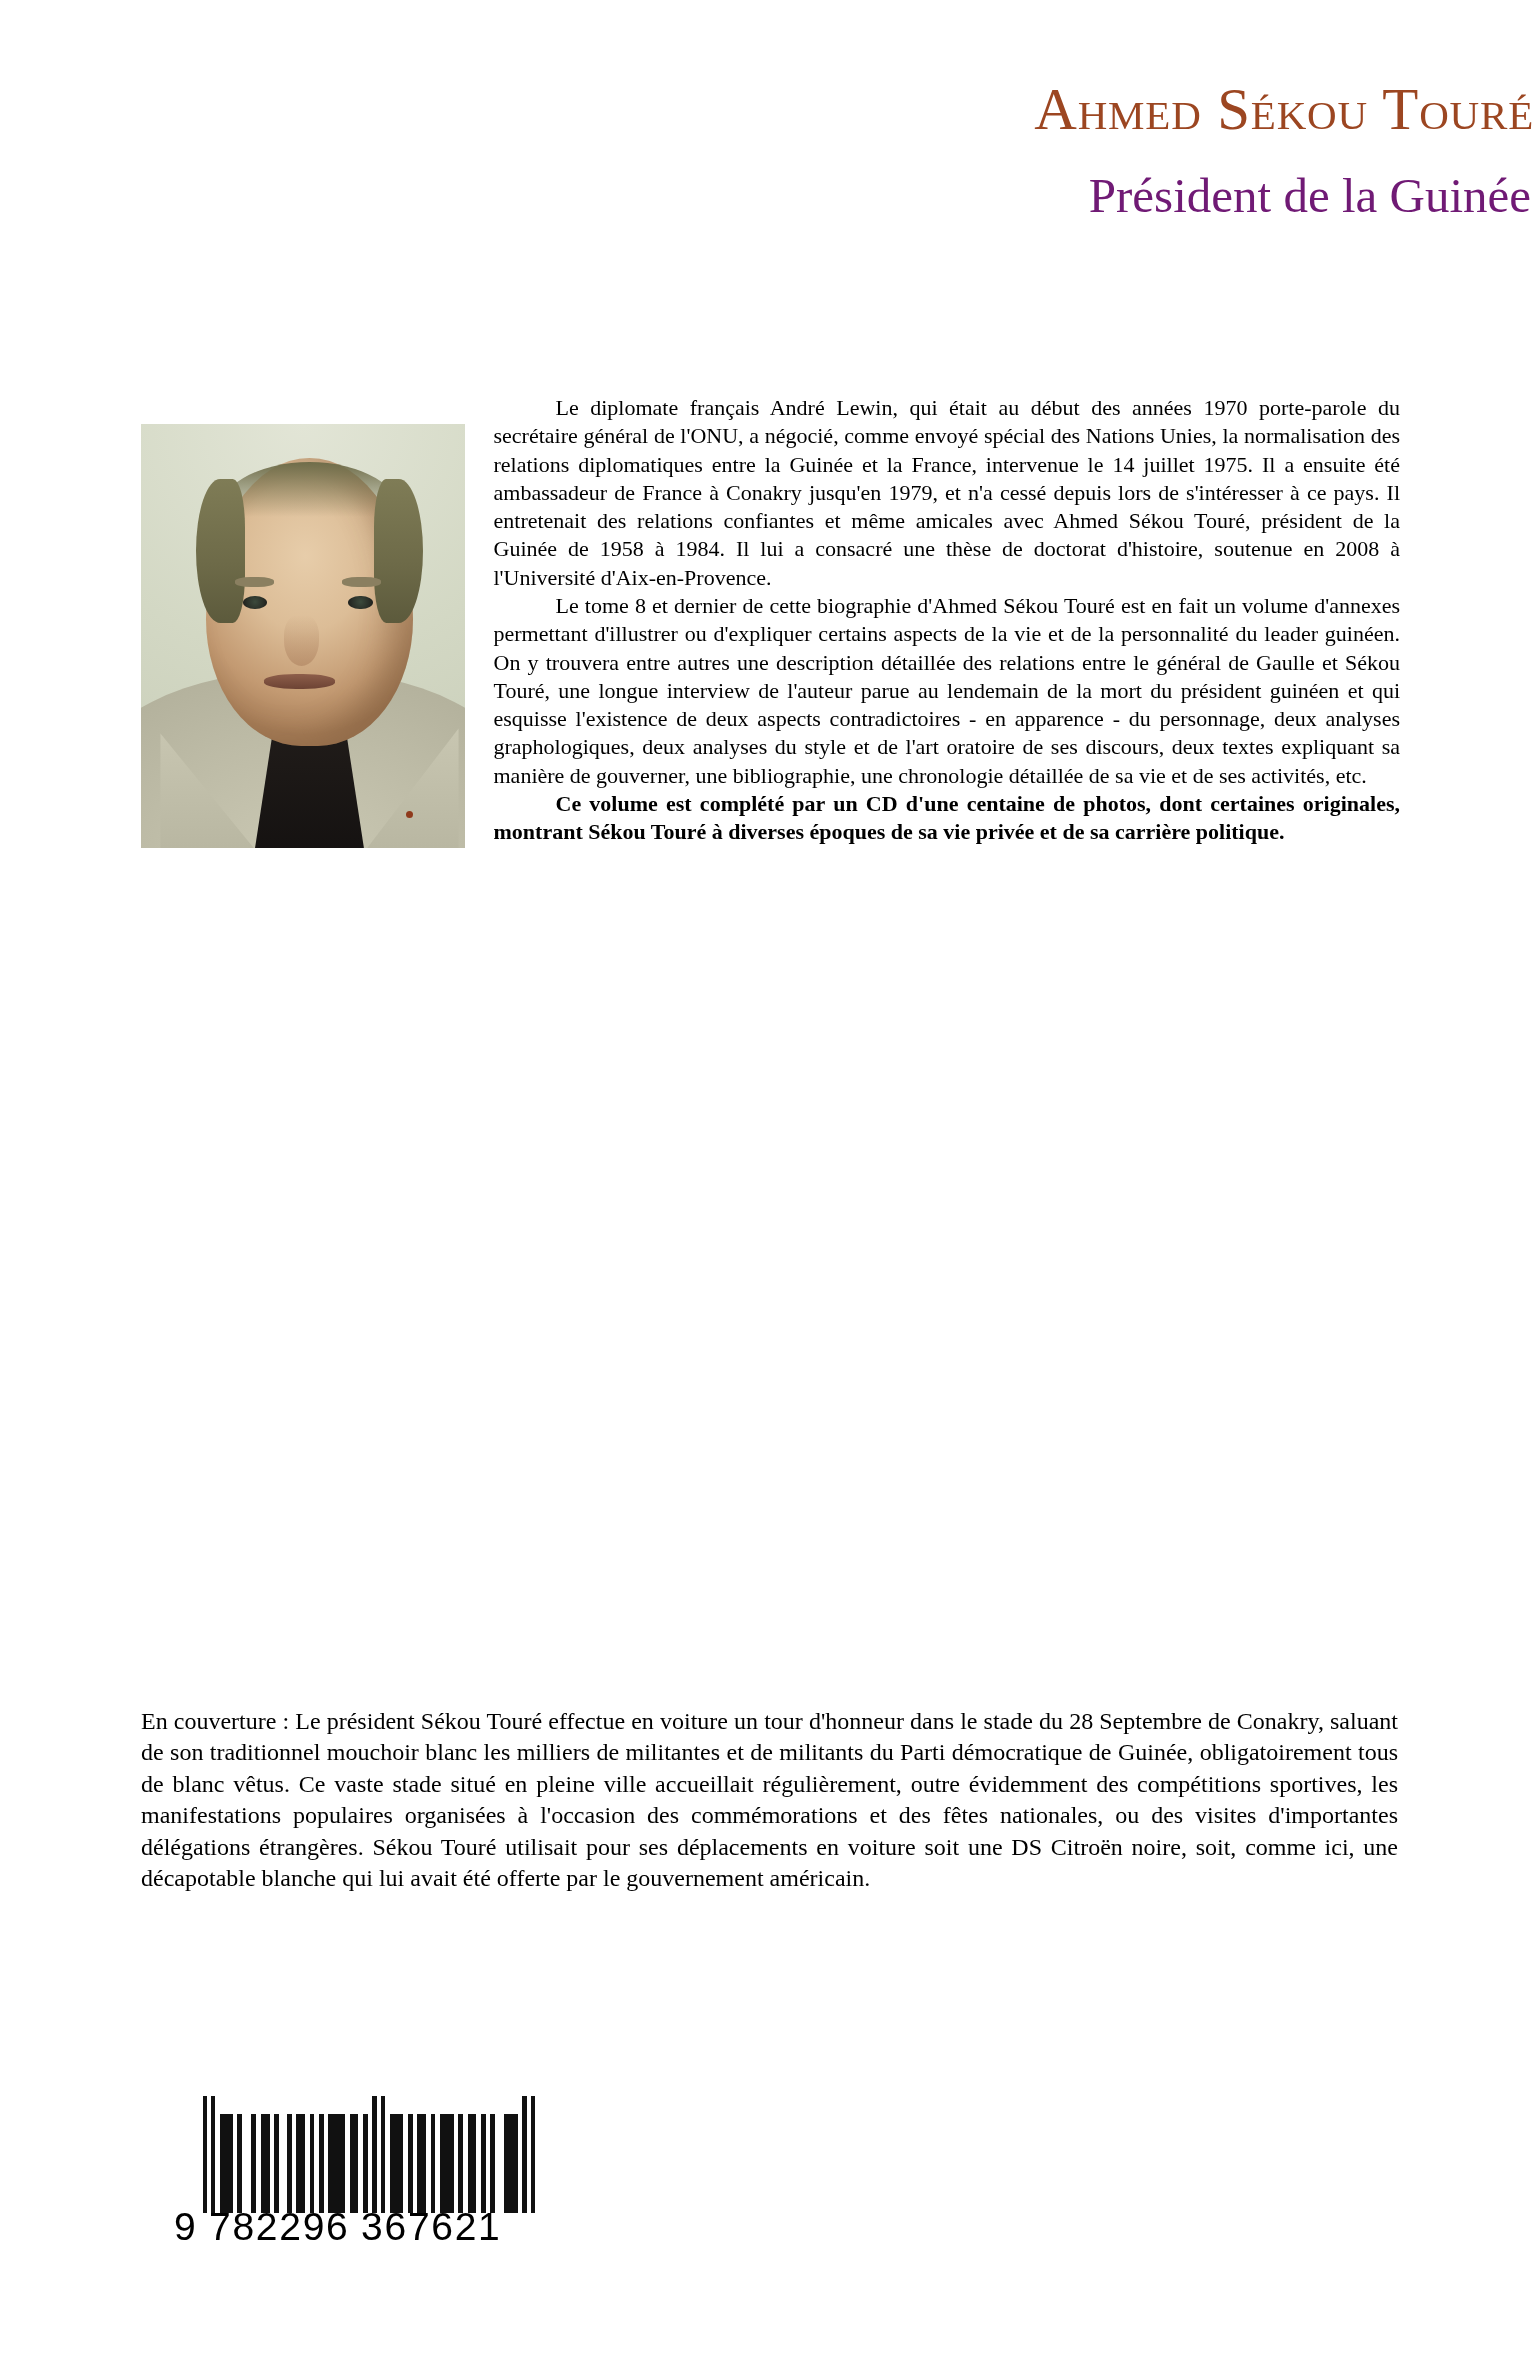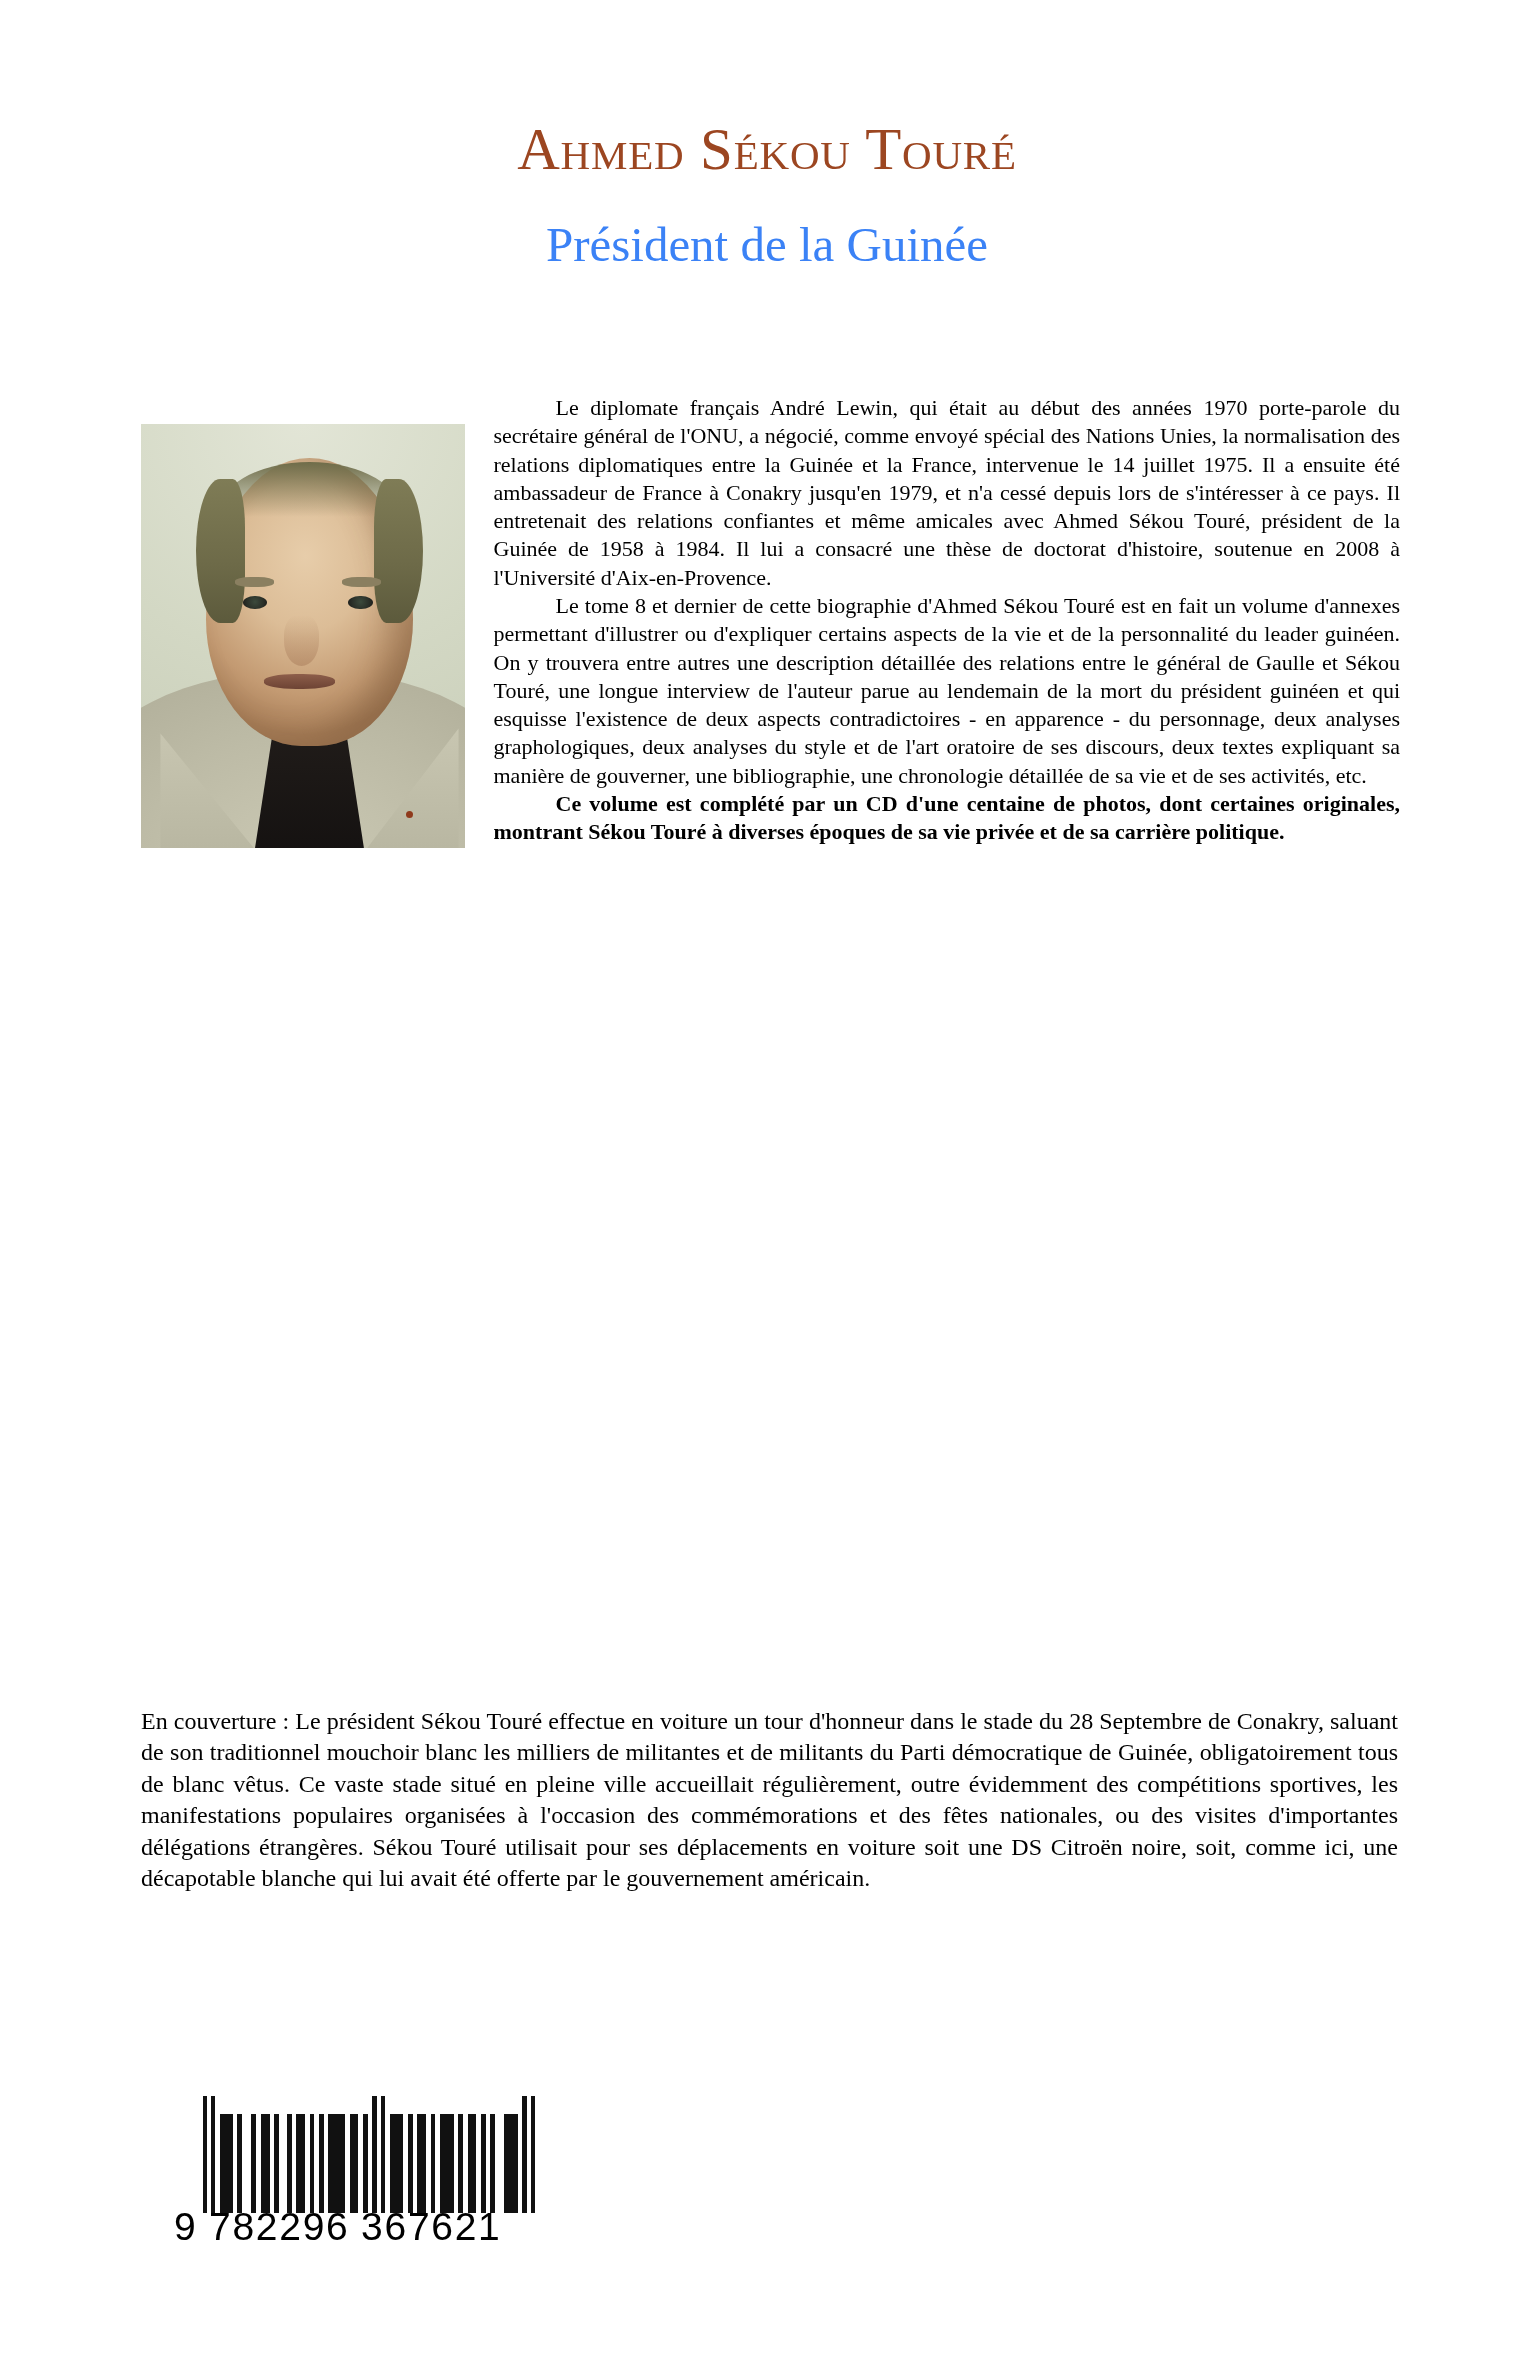--- a/index.html
+++ b/index.html
@@ -16,46 +16,46 @@
     overflow: hidden;
   }
   .page {
     position: absolute;
     inset: 0;
     padding: 0;
   }
 
   
   .header {
-    text-align: center;
-    padding-top: 120px;
+    text-align: right;
+    padding-top: 80px;
   }
   .book-title {
     color: #9c4621;
     font-size: 59px;
     line-height: 1.0;
     letter-spacing: 0.8px;
     font-variant: small-caps;
     font-weight: 400;
     margin: 0;
     white-space: nowrap;
   }
   .book-years {
     color: #9c4621;
     font-size: 49px;
     line-height: 1.0;
     margin: 0;
     padding-top: 27px;
     font-weight: 400;
   }
   .book-subtitle {
-    color: #3b82f6;
+    color: #701a75;
     font-size: 49px;
     line-height: 1.0;
-    margin: 12px;
+    margin: 3px;
     padding-top: 28.5px;
     font-weight: 400;
   }
 
   
   .body-wrap {
     position: absolute;
     left: 141px;
     right: 134px;
     top: 394px;

